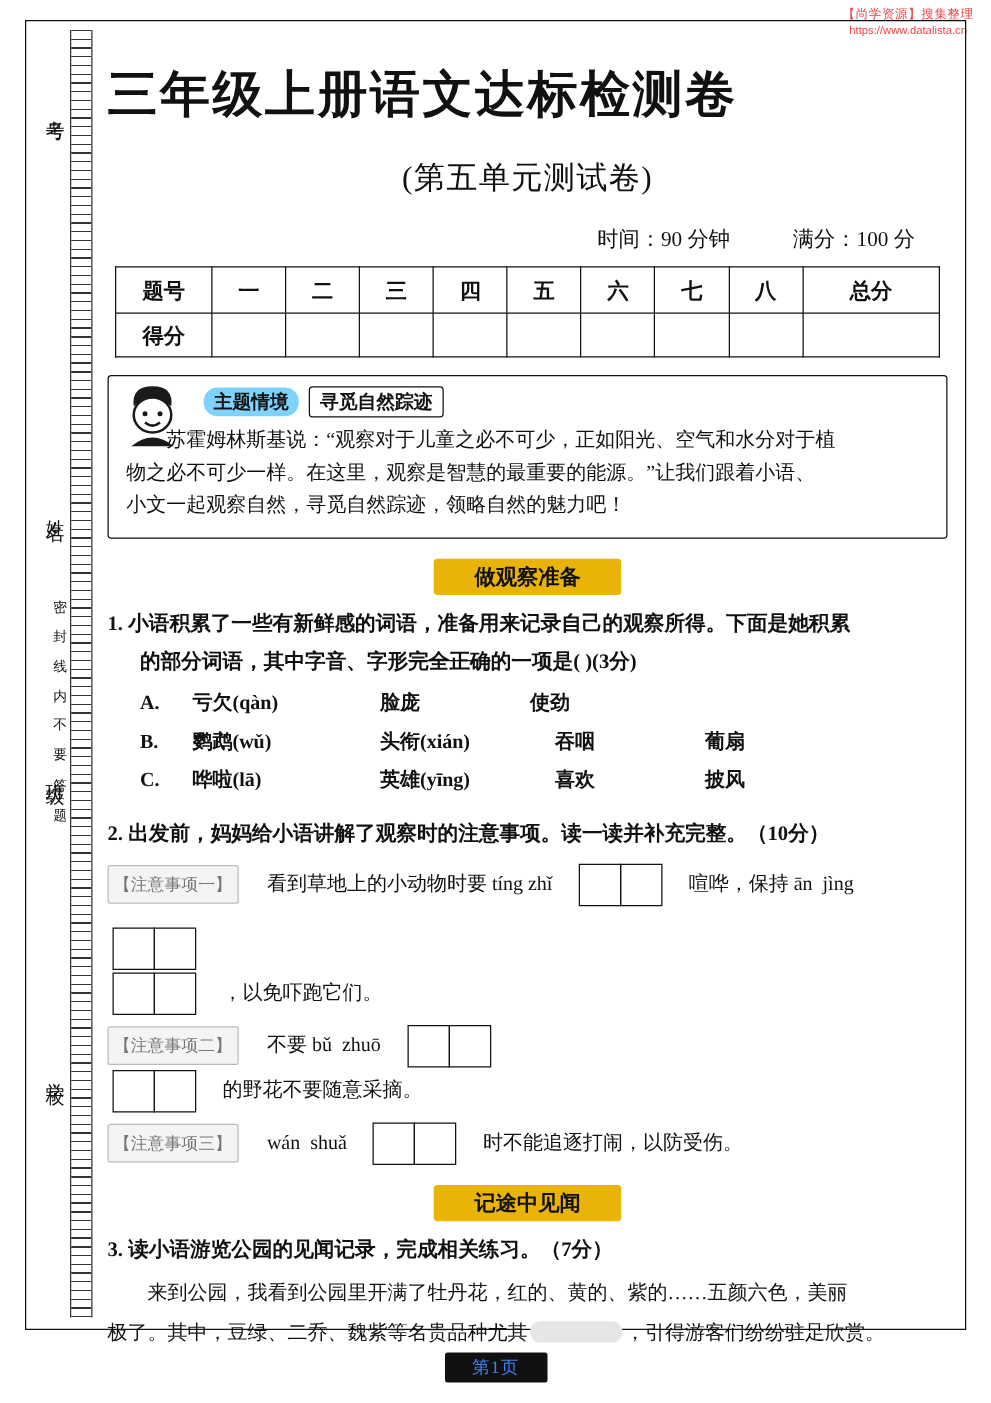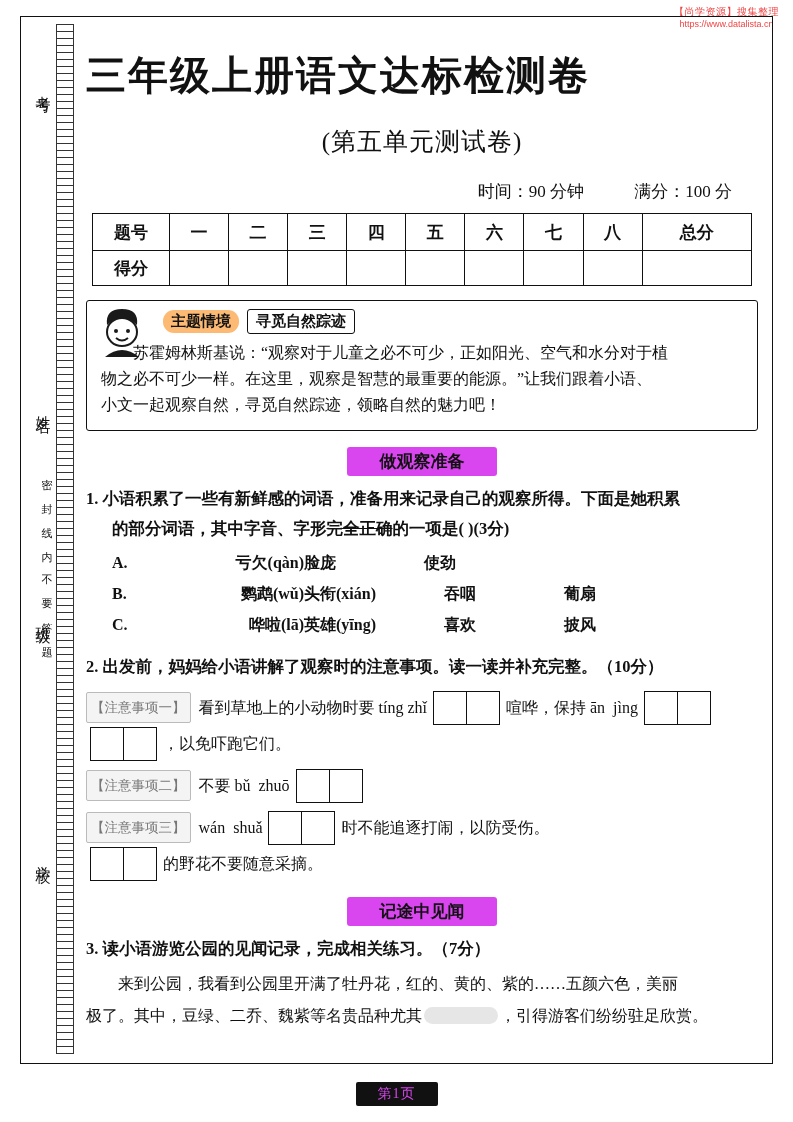--- a/index.html
+++ b/index.html
@@ -118,21 +118,21 @@
     position:relative;
     padding:10px 14px 12px 14px;
     min-height:96px;
   }
   .sit-head{
     display:flex;align-items:center;gap:8px;
     margin-left:62px;
     margin-top:-2px;
   }
   .tag-grey{
-    background:#fdba74;
+    background:#7dd3fc;
     font-size:15px;
     font-weight:bold;
     padding:2px 8px;
     border-radius:11px;
   }
   .tag-outline{
     border:1.5px solid #111;
     font-size:15px;
     font-weight:bold;
     padding:2px 8px;
@@ -148,21 +148,21 @@
   .sit-text p{margin:0;}
   .sit-text p.first{text-indent:32px;}
   
   .avatar{
     position:absolute;left:8px;top:4px;width:54px;height:54px;
   }
 
   .section-title{
     margin:16px auto 6px auto;
     width:150px;
-    background:#d946ef;
+    background:#eab308;
     text-align:center;
     font-size:17px;
     font-weight:bold;
     padding:3px 0;
     border-radius:3px;
     font-family:"Liberation Serif", serif;
   }
 
   .q{
     font-size:16.5px;
@@ -175,42 +175,42 @@
   .strike{ text-decoration: line-through; }
 
   .opts{margin-top:2px;}
   .optrow{
     display:flex;
     font-size:16px;
     padding-left:26px;
     line-height:1.95;
   }
   .optrow .c0{width:42px;}
-  .optrow .c1{width:150px;text-align:right;}
+  .optrow .c1{width:150px;}
   .optrow .c2{width:140px;}
   .optrow .c3{width:120px;}
   .optrow .c4{width:120px;}
 
   .tagline{
     font-size:13.5px;
     color:#777;
     border:1px solid #bbb;
     padding:1px 4px;
     border-radius:2px;
     background:#f4f4f4;
     margin-right:6px;
     font-weight:normal;
     white-space:nowrap;
   }
   .fillrow{
     display:flex;align-items:center;flex-wrap:wrap;
     font-size:16px;
     line-height:2.0;
     margin-top:8px;
-    gap:2px;
+    gap:17px;
   }
   .fillrow .txt{white-space:pre;}
   .tianzi{
     display:inline-flex;
     vertical-align:middle;
     margin:0 4px;
   }
   .tianzi .cell{
     width:32px;height:32px;
     border:1px solid #111;
@@ -233,21 +233,21 @@
   }
 
   .pagefoot{
     position:absolute;
     left:0;right:0;bottom:16px;
     text-align:center;
   }
   .pagefoot .badge{
     display:inline-block;
     background:#111;
-    color:#d946ef;
+    color:#3b82f6;
     font-size:14px;
     padding:3px 22px;
     border-radius:2px;
     letter-spacing:1px;
   }
 </style>
 </head>
 <body>
 
 <div class="page">
@@ -387,36 +387,36 @@
     </div>
 
     <div class="fillrow">
       <span class="tagline">【注意事项二】</span>
       <span class="txt">不要 bǔ  zhuō</span>
       <span class="tianzi">
         <span class="cell"></span>
         <span class="cell"></span>
       </span>
     </div>
+    <div class="fillrow" style="margin-top:2px">
+      <span class="tianzi">
+        <span class="cell"></span>
+        <span class="cell"></span>
+      </span>
+      <span class="txt">的野花不要随意采摘。</span>
+    </div>
+
     <div class="fillrow">
       <span class="tagline">【注意事项三】</span>
       <span class="txt">wán  shuǎ</span>
       <span class="tianzi">
         <span class="cell"></span>
         <span class="cell"></span>
       </span>
       <span class="txt">时不能追逐打闹，以防受伤。</span>
-    </div>
-
-    <div class="fillrow" style="margin-top:2px">
-      <span class="tianzi">
-        <span class="cell"></span>
-        <span class="cell"></span>
-      </span>
-      <span class="txt">的野花不要随意采摘。</span>
     </div>
 
     <div class="section-title">记途中见闻</div>
 
     <div class="q">
       <span class="num">3.</span>
       <span>读小语游览公园的见闻记录，完成相关练习。（7分）</span>
     </div>
     <div class="para">
       <span class="ind">来到公园，我看到公园里开满了牡丹花，红的、黄的、紫的……五颜六色，美丽</span>

